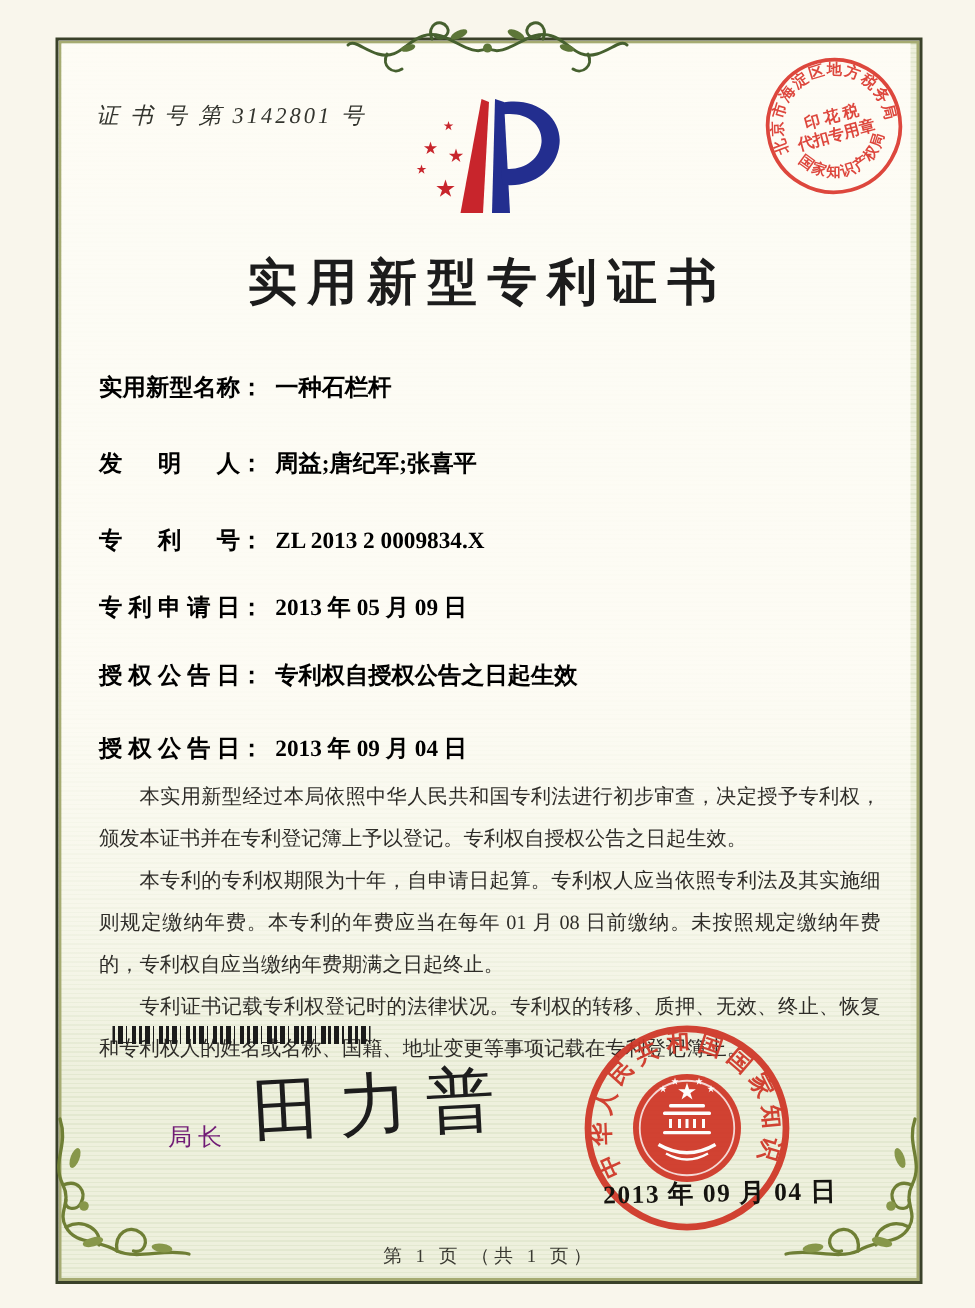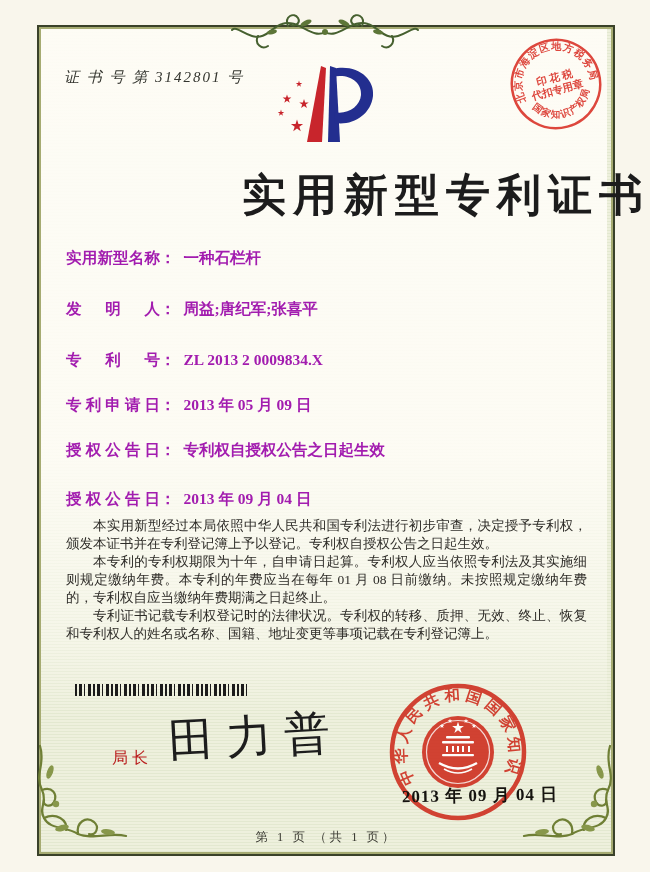--- a/index.html
+++ b/index.html
@@ -25,38 +25,38 @@
       rgba(255,253,247,.92) 0%,
       rgba(255,253,247,.88) 62%,
       rgba(255,253,247,.45) 88%,
       rgba(255,253,247,0) 100%);
     z-index:1;
   }
   .orn{z-index:2;pointer-events:none;}
   .content{z-index:3;}
   
   .cert-no{left:64px;top:68px;font-size:15px;letter-spacing:2px;color:#33342e;font-weight:500;font-style:italic;}
-  .title{left:0;top:166px;width:650px;text-align:right;font-size:44px;font-weight:bold;
+  .title{left:0;top:166px;width:650px;text-align:center;font-size:33px;font-weight:bold;
          letter-spacing:7px;color:#1c1c1c;}
-  .field{left:66px;font-size:15.5px;font-weight:bold;color:#a21caf;white-space:nowrap;}
+  .field{left:66px;font-size:15.5px;font-weight:bold;color:#000000;white-space:nowrap;}
   .field .lab{display:inline-block;width:94px;text-align:justify;text-align-last:justify;}
   .field .col{display:inline-block;margin:0 2px 0 0;}
   .field .val{margin-left:6px;font-weight:bold;}
   .f0{top:248px;} .f1{top:299px;} .f2{top:350px;} .f3{top:395px;} .f4{top:440px;} .f5{top:489px;}
-  .paras{left:66px;top:517px;width:521px;font-size:13.5px;line-height:18px;color:#2e2c28;
+  .paras{left:66px;top:517px;width:521px;font-size:13.5px;line-height:28px;color:#2e2c28;
          text-align:justify;}
   .paras p{margin:0;text-indent:2em;font-weight:500;}
   .barcode{left:75px;top:684px;width:172px;height:12px;
     background:repeating-linear-gradient(90deg,
       #1b1b1b 0 2px,transparent 2px 4px,
       #1b1b1b 4px 7px,transparent 7px 9px,
       #1b1b1b 9px 10px,transparent 10px 13px,
       #1b1b1b 13px 16px,transparent 16px 18px);
   }
-  .sig-title{left:112px;top:748px;font-size:16px;letter-spacing:4px;color:#b91c1c;font-family:Liberation Mono, monospace;}
+  .sig-title{left:112px;top:748px;font-size:16px;letter-spacing:4px;color:#701a75;font-family:Liberation Mono, monospace;}
   .sig-name{left:168px;top:706px;font-size:46px;letter-spacing:12px;color:#1d1d1d;
             transform:rotate(-3deg);font-weight:500;white-space:nowrap;}
   .seal-date{left:402px;top:784px;font-size:17px;font-weight:bold;letter-spacing:1px;
              color:#15130f;z-index:4;transform:rotate(-1deg);white-space:nowrap;}
   .footer{left:37px;top:829px;width:579px;text-align:center;font-size:12.5px;
           letter-spacing:3px;color:#3a3a32;}
   .tax-stamp{left:508px;top:36px;width:96px;height:96px;z-index:4;transform:rotate(-15deg);opacity:.85;}
   .gov-seal{left:386px;top:680px;width:144px;height:144px;z-index:3;opacity:.93;}
   .logo{left:276px;top:62px;width:104px;height:86px;}
   svg text{font-family:"Liberation Serif","DejaVu Serif",serif;}

